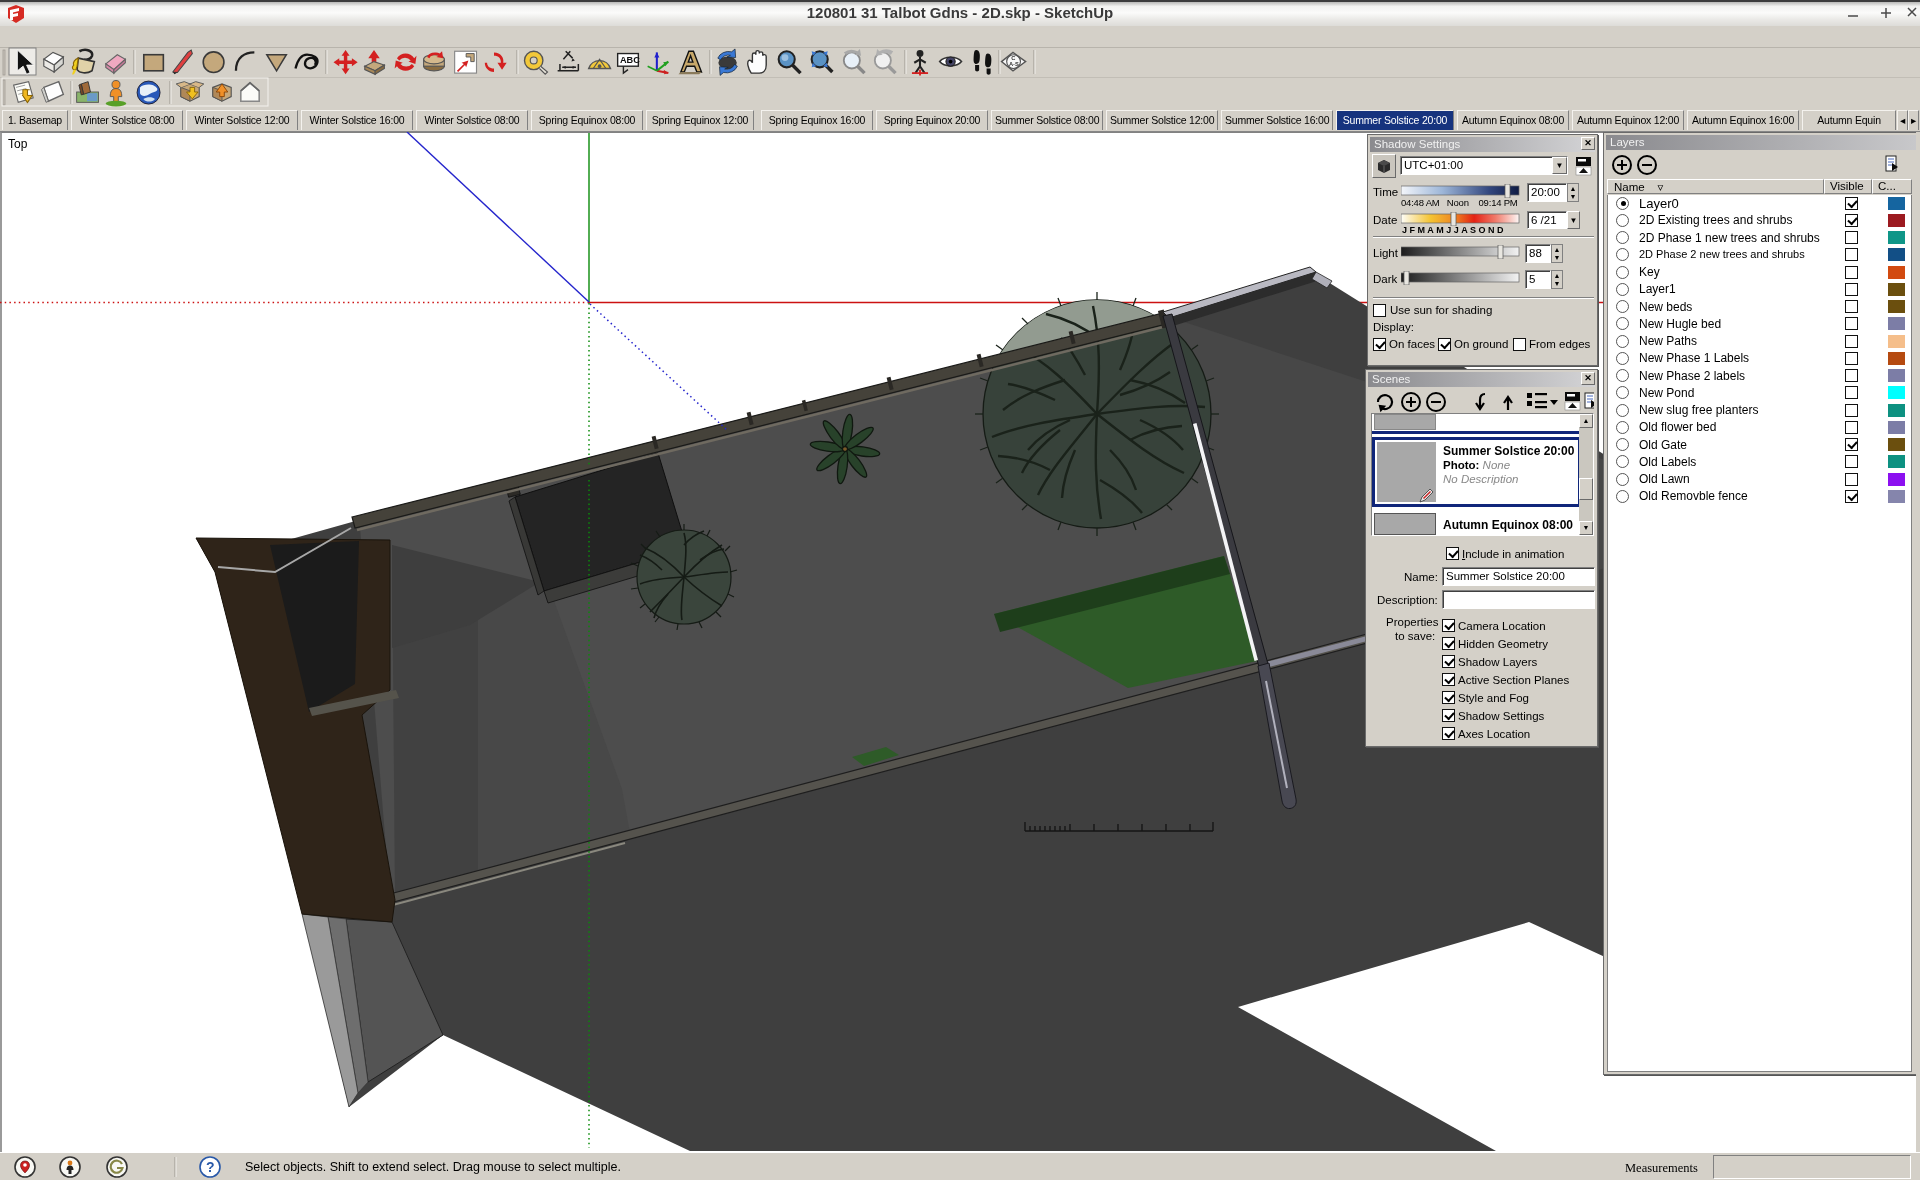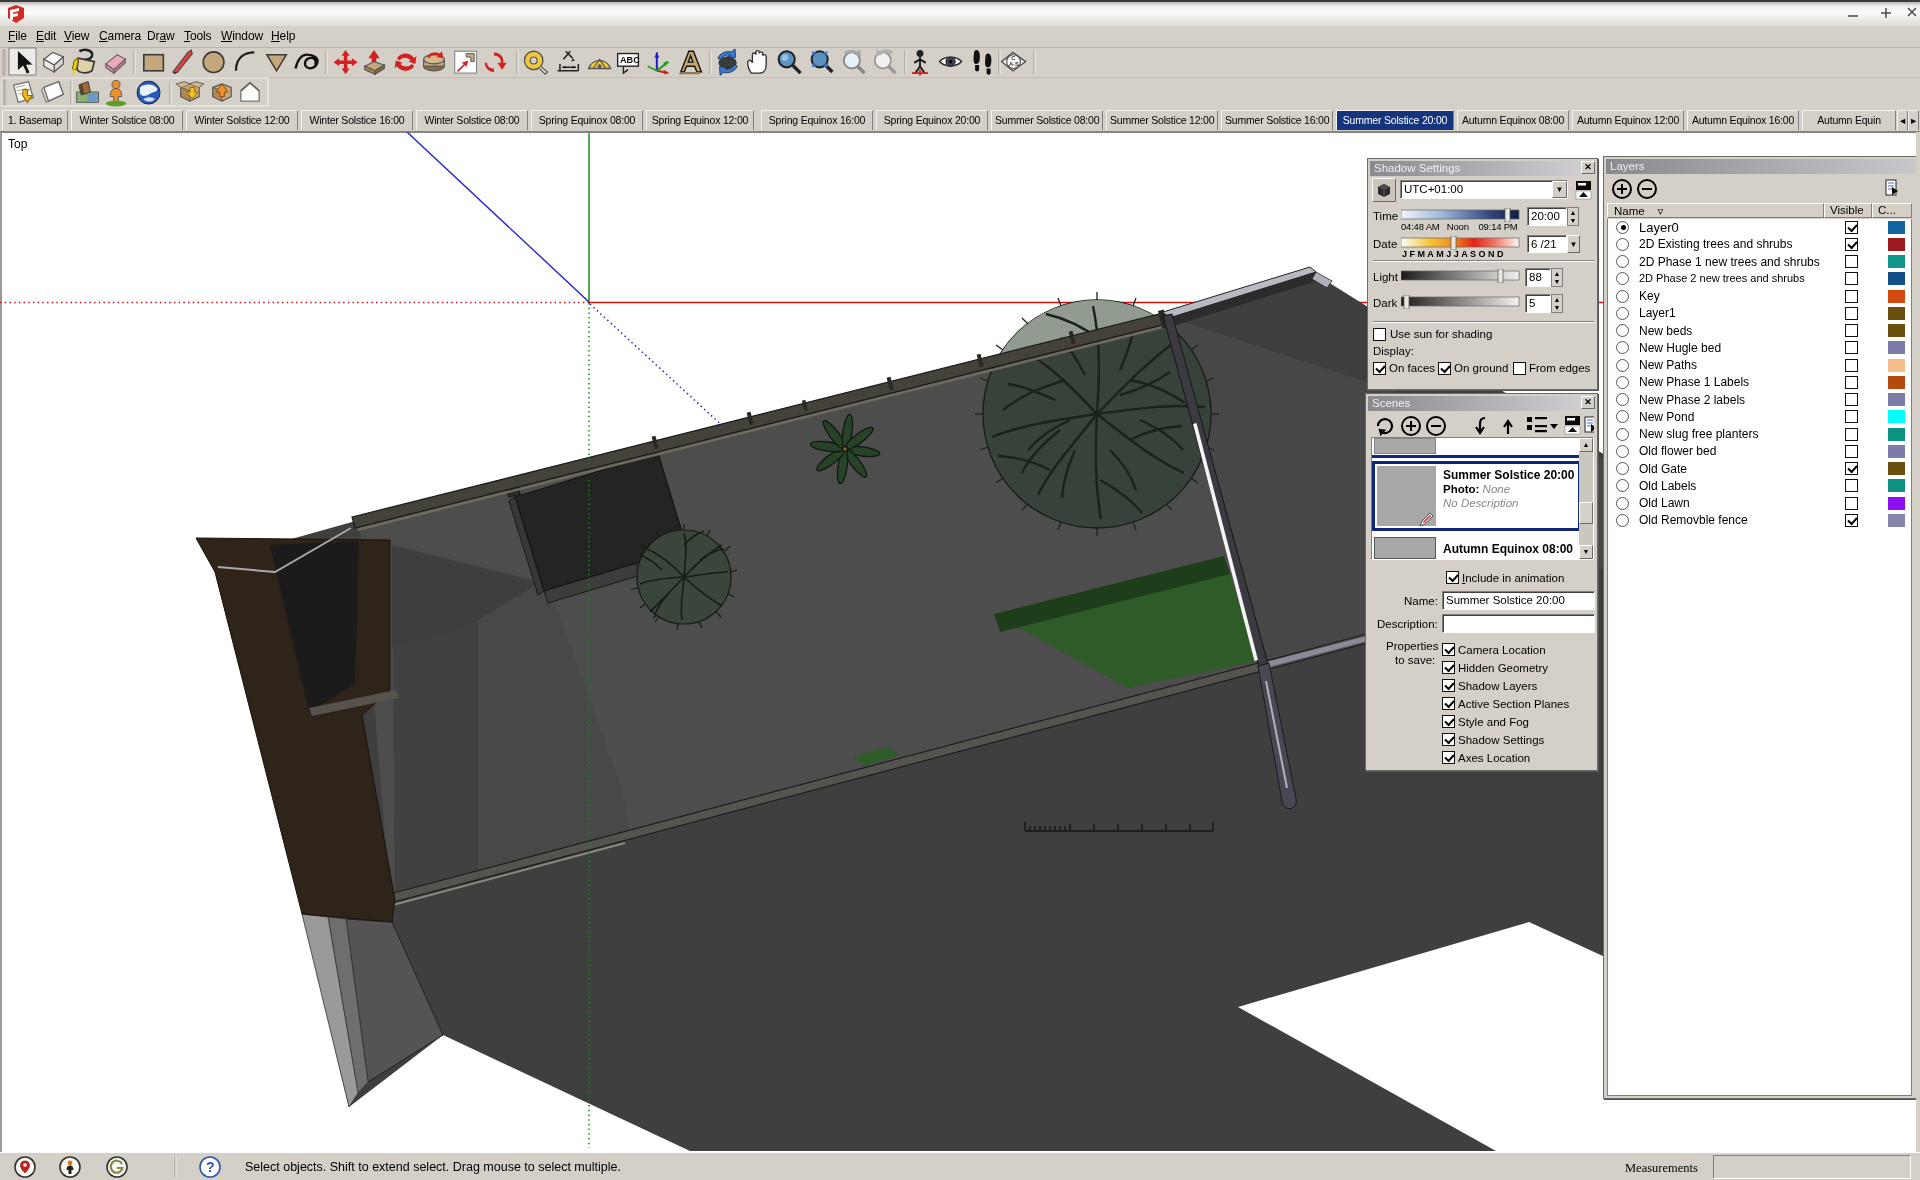--- a/index.html
+++ b/index.html
@@ -15,56 +15,47 @@
 
 #toolbars { left:0; top:47px; width:1920px; height:61px; background:#d4d0c8; }
 
 #tabrow { left:0; top:108px; width:1920px; height:24px; background:#d4d0c8; border-bottom:1px solid #868686; }
 .tab { position:absolute; top:2px; height:20px; background:#d4d0c8; border:1px solid #808080; border-bottom:none; border-top-color:#f4f2ee; border-left-color:#f4f2ee; font-size:10.5px; letter-spacing:-0.2px; color:#000; text-align:center; line-height:19px; padding:0 3px; white-space:nowrap; overflow:hidden; }
 .tab.sel { background:#16337e; color:#fff; }
 
 #viewport { left:0; top:132px; width:1920px; height:1020px; background:#fff; border-top:1px solid #828282; border-left:2px solid #9a9a9a; }
 #toplabel { left:8px; top:137px; font-size:12px; color:#000; }
 
-.panel { position:absolute; background:#d4d0c8; border:1px solid #6a6a6a; box-shadow:1px 1px 0 #555;margin-top:24px; }
+.panel { position:absolute; background:#d4d0c8; border:1px solid #6a6a6a; box-shadow:1px 1px 0 #555; }
 .ptitle { position:absolute; left:2px; top:2px; right:2px; height:15px; background:linear-gradient(90deg,#8a8a8e,#d4d4d6); color:#f0f0f0; font-size:11.5px; padding-left:4px; line-height:15px; }
 .pclose { position:absolute; top:2px; right:2px; width:14px; height:13px; background:#d4d0c8; border:1px solid; border-color:#fff #6a6a6a #6a6a6a #fff; font-size:9px; line-height:11px; text-align:center; color:#000; font-weight:bold; }
 .cb { position:absolute; width:13px; height:13px; background:#fff; border:1.5px solid #111; }
 .cb.on::after { content:""; position:absolute; left:1.5px; top:2px; width:7px; height:4px; border-left:2.4px solid #000; border-bottom:2.4px solid #000; transform:rotate(-48deg); }
 .lbl { position:absolute; font-size:11.5px; color:#000; white-space:nowrap; }
 .tbox { position:absolute; background:#fff; border:1px solid; border-color:#808080 #fff #fff #808080; box-shadow:inset 1px 1px 0 #404040; font-size:11.5px; color:#000; padding-left:3px; }
 .spinner { position:absolute; width:12px; background:#d4d0c8; border:1px solid #808080; }
 
 #statusbar { left:0; top:1152px; width:1920px; height:28px; background:#d4d0c8; border-top:1px solid #fff; font-size:12.5px; }
 #measur { position:absolute; left:1625px; top:8px; font-size:12.5px; color:#000;font-family:Liberation Serif, serif; }
 #measbox { position:absolute; left:1713px; top:2px; width:198px; height:24px; background:#d4d0c8; border:1px solid; border-color:#808080 #fff #fff #808080; }
 </style>
 </head>
 <body>
 <div id="root">
   <div class="abs" id="titlebar"></div>
+  <div class="abs" id="title-text">120801 31 Talbot Gdns - 2D.skp - SketchUp</div>
   <svg class="abs" style="left:6px;top:4px" width="20" height="20" viewBox="0 0 20 20">
     <path d="M2,4 L10,1 L18,4 L18,14 L10,19 L2,14 Z" fill="#d62b23"></path>
     <path d="M4,6 L13,4 L13,7 L7,8.5 L7,10 L12,9 L12,12 L7,13 L7,16 L4,16 Z" fill="#fff"></path>
   </svg>
   <svg class="abs" style="left:1840px;top:6px" width="80" height="14" viewBox="0 0 80 14">
     <path d="M8,10 h10" stroke="#4a4a4a" stroke-width="1.5"></path>
     <path d="M41,7 h10 M46,2 v10" stroke="#4a4a4a" stroke-width="1.5"></path>
     <path d="M68,2 l8,8 M76,2 l-8,8" stroke="#4a4a4a" stroke-width="1.5"></path>
   </svg>
-  <div class="abs" id="menubar">
-    <span class="mi" style="left:8px"><u>F</u>ile</span>
-    <span class="mi" style="left:36px"><u>E</u>dit</span>
-    <span class="mi" style="left:64px"><u>V</u>iew</span>
-    <span class="mi" style="left:99px"><u>C</u>amera</span>
-    <span class="mi" style="left:147px">Dr<u>a</u>w</span>
-    <span class="mi" style="left:184px"><u>T</u>ools</span>
-    <span class="mi" style="left:221px"><u>W</u>indow</span>
-    <span class="mi" style="left:271px"><u>H</u>elp</span>
-  </div>
   <div class="abs" id="toolbars"></div>
   <svg class="abs" id="tbicons" style="left:0;top:47px" width="1920" height="61" viewBox="0 0 1920 61">
     <line x1="0" y1="0.5" x2="1920" y2="0.5" stroke="#b8b4ac" stroke-width="1"></line>
     <line x1="0" y1="30.5" x2="1920" y2="30.5" stroke="#c2beb6" stroke-width="1"></line>
     <rect x="3" y="3" width="2" height="25" fill="#c8c4bc" stroke="#9a968e" stroke-width="0.7"></rect>
     <rect x="3" y="33" width="2" height="25" fill="#c8c4bc" stroke="#9a968e" stroke-width="0.7"></rect>
     <line x1="1034" y1="3" x2="1034" y2="27" stroke="#9a968e" stroke-width="1"></line>
       <line x1="1035" y1="3" x2="1035" y2="27" stroke="#f2f0ec" stroke-width="1"></line>
     <rect x="9" y="1" width="27" height="27" fill="#edebe7" stroke="#808080" stroke-width="1"></rect>
     <line x1="134" y1="3" x2="134" y2="27" stroke="#9a968e" stroke-width="1"></line>

